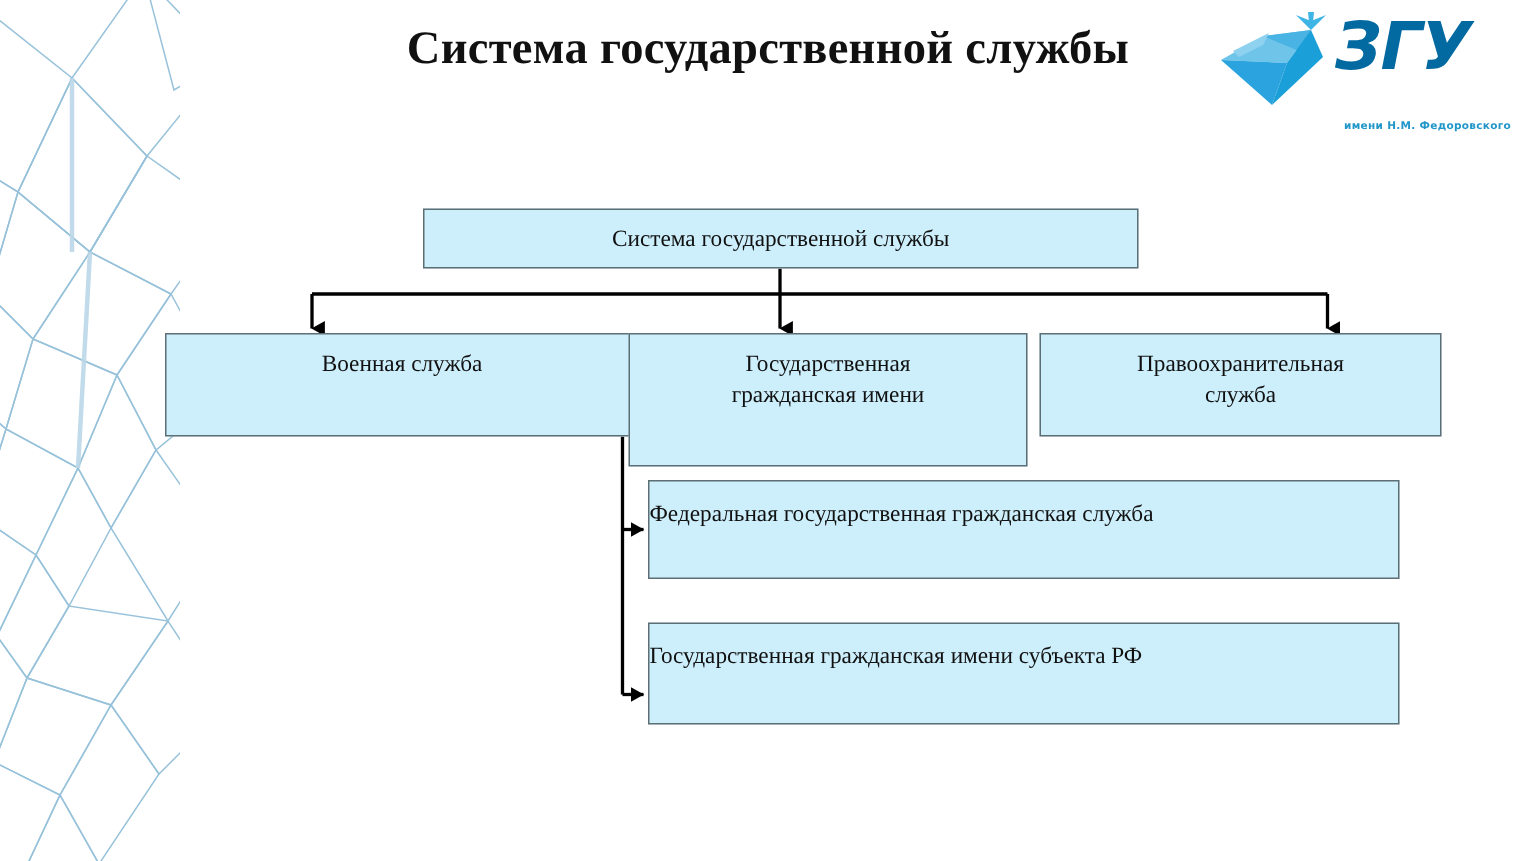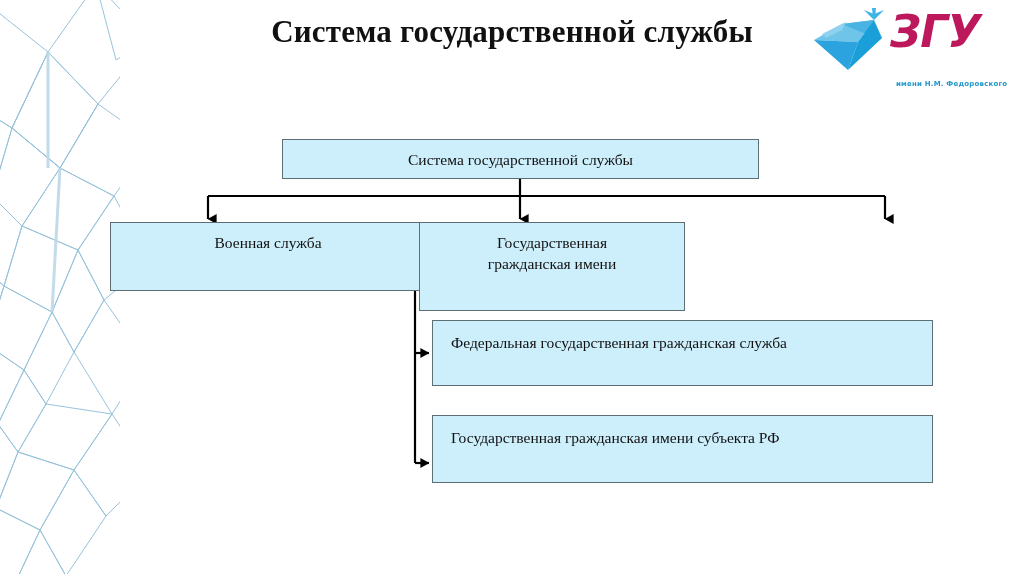--- a/index.html
+++ b/index.html
@@ -51,21 +51,21 @@
   }
   #logo-mark { position: absolute; left: 0px; top: 2px; }
   #logo-word {
     position: absolute;
     left: 78px;
     top: 2px;
     font-family: "DejaVu Sans", sans-serif;
     font-size: 44px;
     font-weight: bold;
     font-style: italic;
-    color: #be185d;
+    color: #0369a1;
     letter-spacing: -1px;
     line-height: 48px;
   }
   #logo-sub {
     position: absolute;
     left: 84px;
     top: 74px;
     font-family: "DejaVu Sans", sans-serif;
     font-size: 7px;
     font-weight: bold;
@@ -82,21 +82,20 @@
     border: 1px solid #5d6e75;
     color: #111111;
     font-family: "Liberation Serif", "DejaVu Serif", serif;
     font-size: 15.5px;
     line-height: 21px;
     text-align: center;
     padding-top: 9px;
   }
   .node.left-align {
     text-align: left;
-    padding-left: 18px;
     padding-top: 11px;
   }
 
   #node-root   { left: 282px; top: 139px; width: 477px; height: 40px; }
   #node-mil    { left: 110px; top: 222px; width: 316px; height: 69px; }
   #node-civ    { left: 419px; top: 222px; width: 266px; height: 89px; }
   #node-law    { left: 693px; top: 222px; width: 268px; height: 69px; }
   #node-fed    { left: 432px; top: 320px; width: 501px; height: 66px; }
   #node-subj   { left: 432px; top: 415px; width: 501px; height: 68px; }
 
@@ -203,20 +202,24 @@
 
   <div class="node" id="node-mil">
     <span>Военная служба</span>
   </div>
 
   <div class="node" id="node-civ">
     <span>Государственная</span><br>
     <span>гражданская имени</span>
   </div>
 
+  <div class="node" id="node-law">
+    <span>Правоохранительная</span><br>
+    <span>служба</span>
+  </div>
 
   <div class="node left-align" id="node-fed">
     <span>Федеральная государственная гражданская служба</span>
   </div>
 
   <div class="node left-align" id="node-subj">
     <span>Государственная гражданская имени субъекта РФ</span>
   </div>
 
 </div>

